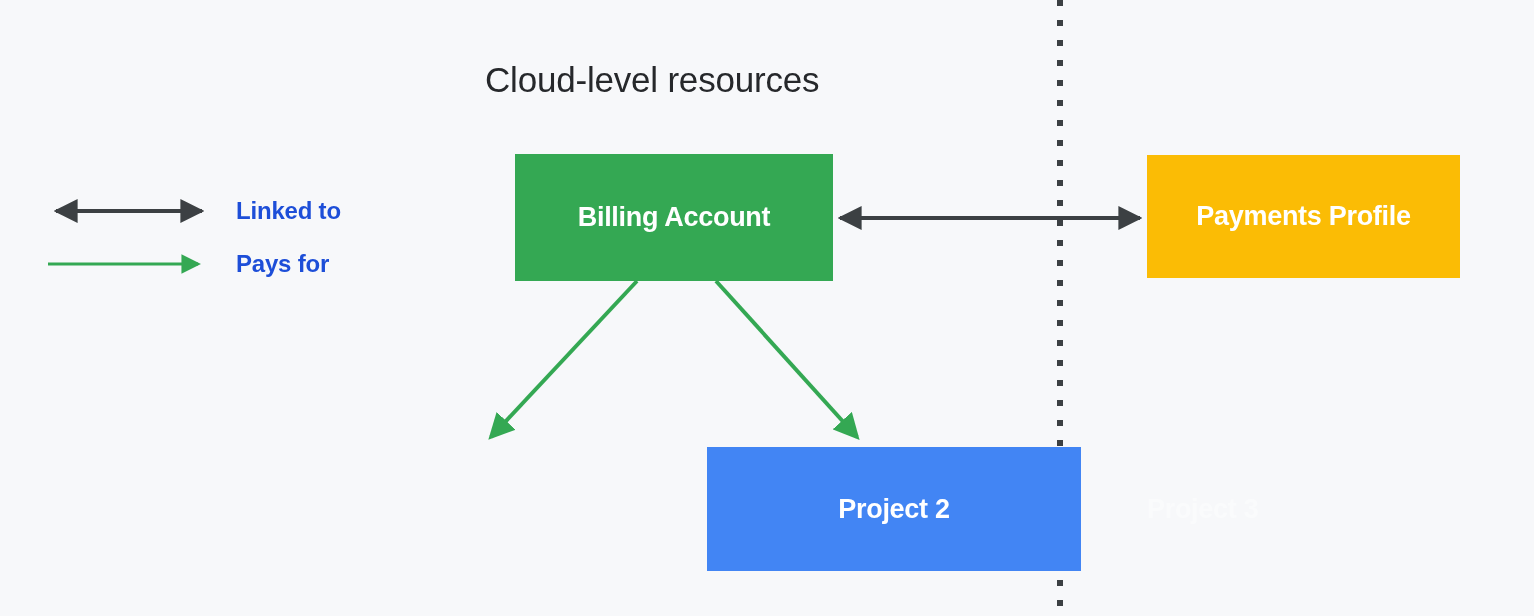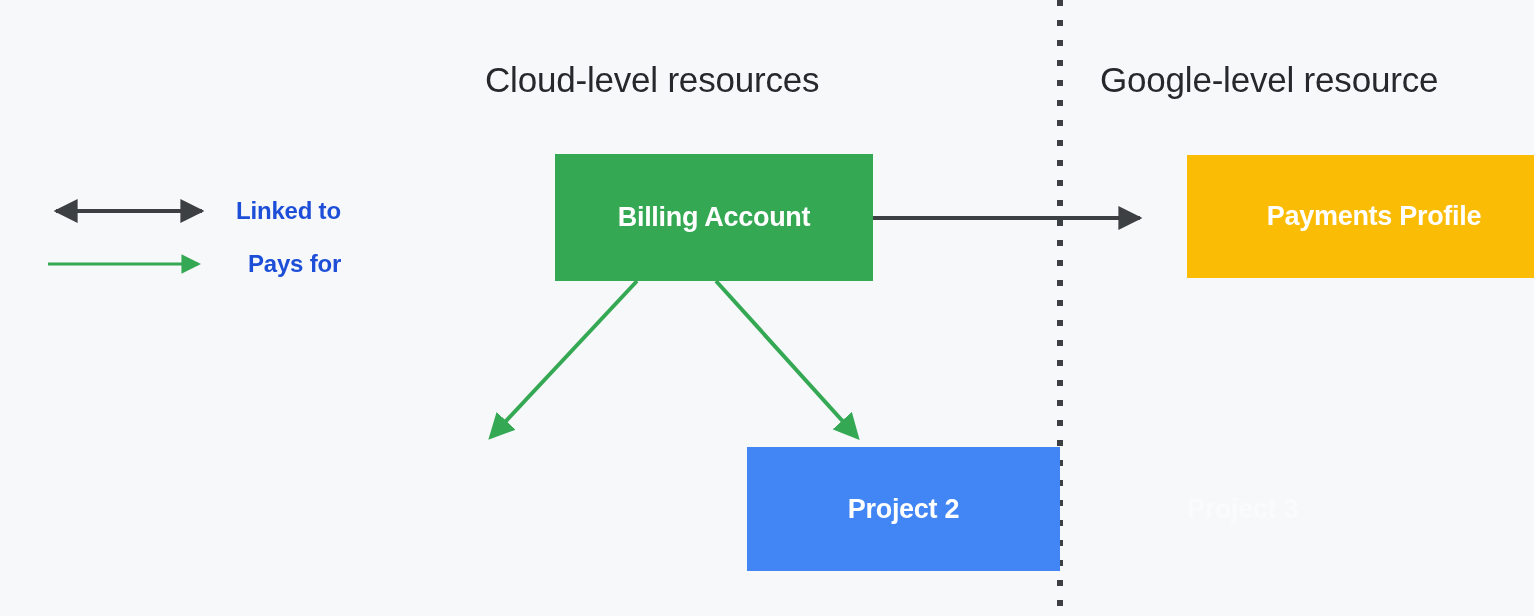--- a/index.html
+++ b/index.html
@@ -33,70 +33,68 @@
   }
   #title-cloud { left: 485px; top: 60px; }
   #title-google { left: 1100px; top: 60px; }
 
   .node-box {
     position: absolute;
     display: flex;
     align-items: center;
     justify-content: center;
     box-sizing: border-box;
-    margin-left: 40px;
   }
   .node-label {
     font-size: 27px;
     font-weight: bold;
     color: #ffffff;
     letter-spacing: -0.3px;
     white-space: nowrap;
   }
   #box-billing {
     left: 515px; top: 154px; width: 318px; height: 127px;
     background: #34a853;
   }
   #box-payments {
-    left: 1147px; top: 155px; width: 374px; height: 123px;
+    left: 1147px; top: 155px; width: 313px; height: 123px;
     background: #fbbc05;
   }
   #box-project1 {
     left: 325px; top: 447px; width: 316px; height: 124px;
     background: #4285f4;
   }
   #box-project2 {
-    left: 707px; top: 447px; width: 313px; height: 124px;
+    left: 707px; top: 447px; width: 374px; height: 124px;
     background: #4285f4;
   }
   #box-project3 {
     left: 1147px; top: 478px; width: 200px; height: 62px;
     background: transparent;
     justify-content: flex-start;
   }
   #box-project3 .node-label { color: #fafbfc; }
 
   .legend-label {
     position: absolute;
     font-size: 24px;
     font-weight: bold;
     color: #1d4ed8;
     white-space: nowrap;
     letter-spacing: -0.2px;
   }
   #legend-linked-label { left: 236px; top: 197px; }
-  #legend-pays-label   { left: 236px; top: 250px; margin-left: 12px; }
+  #legend-pays-label   { left: 236px; top: 250px; }
 </style>
 </head>
 <body>
 
 <div id="canvas">
 
   <div class="section-title" id="title-cloud">Cloud-level resources</div>
-  <div class="section-title" id="title-google">Google-level resource</div>
 
   <svg class="layer" viewBox="0 0 1534 616" xmlns="http://www.w3.org/2000/svg">
     <defs>
       <marker id="arrow-dark-end" viewBox="0 0 10 10" refX="9" refY="5" markerWidth="6" markerHeight="6" orient="auto-start-reverse">
         <path d="M 0 0 L 10 5 L 0 10 z" fill="#3c4043"></path>
       </marker>
       <marker id="arrow-dark-start" viewBox="0 0 10 10" refX="9" refY="5" markerWidth="6" markerHeight="6" orient="auto-start-reverse">
         <path d="M 0 0 L 10 5 L 0 10 z" fill="#3c4043"></path>
       </marker>
       <marker id="arrow-green-end" viewBox="0 0 10 10" refX="8.5" refY="5" markerWidth="6.5" markerHeight="6.5" orient="auto-start-reverse">

